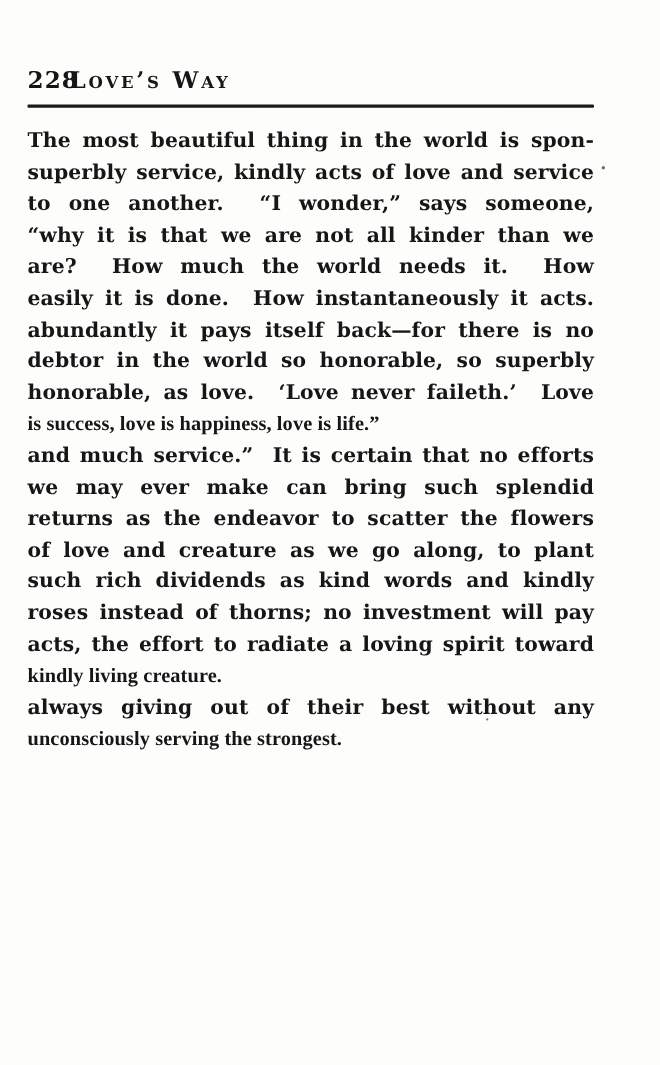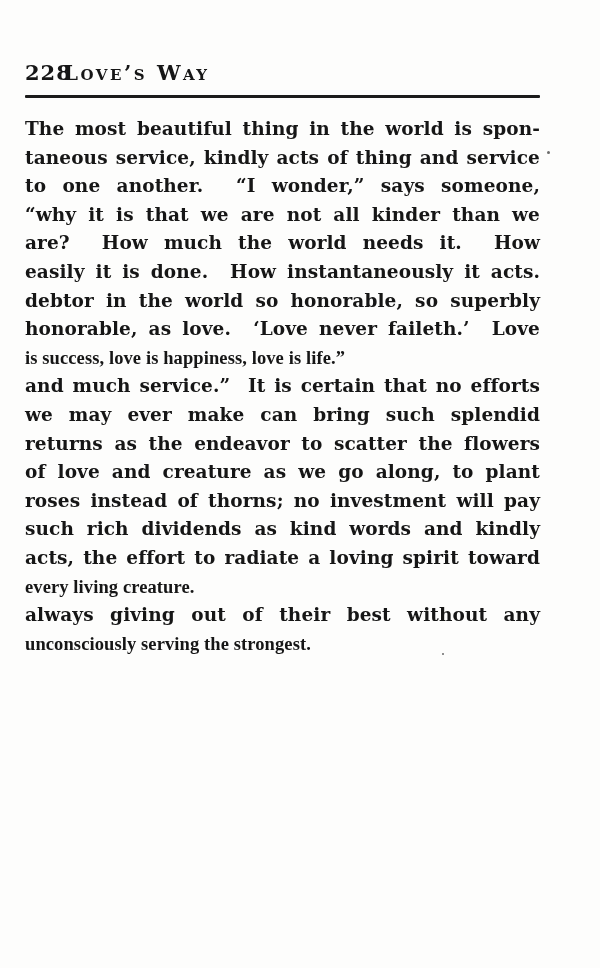--- a/index.html
+++ b/index.html
@@ -85,39 +85,40 @@
       <span class="header-dot">·</span><span class="running-title">Love’s Way</span>
     </div>
   </div>
 
   <div class="rule"></div>
 
   <div class="body-text">
 
     <div>
       <div class="line">The most beautiful thing in the world is spon-</div>
-      <div class="line">taneous service, kindly acts of thing and service</div>
+      <div class="line">superbly service, kindly acts of love and service</div>
       <div class="line">to one another.&nbsp; “I wonder,” says someone,</div>
       <div class="line">“why it is that we are not all kinder than we</div>
       <div class="line">are?&nbsp; How much the world needs it.&nbsp; How</div>
       <div class="line">easily it is done.&nbsp; How instantaneously it acts.</div>
+      <div class="line">abundantly it pays itself back—for there is no</div>
       <div class="line">debtor in the world so honorable, so superbly</div>
       <div class="line">honorable, as love.&nbsp; ‘Love never faileth.’&nbsp; Love</div>
       <div class="line end">is success, love is happiness, love is life.”</div>
     </div>
 
     <div>
       <div class="line">and much service.”&nbsp; It is certain that no efforts</div>
       <div class="line">we may ever make can bring such splendid</div>
       <div class="line">returns as the endeavor to scatter the flowers</div>
       <div class="line">of love and creature as we go along, to plant</div>
+      <div class="line">such rich dividends as kind words and kindly</div>
       <div class="line">roses instead of thorns; no investment will pay</div>
-      <div class="line">such rich dividends as kind words and kindly</div>
       <div class="line">acts, the effort to radiate a loving spirit toward</div>
-      <div class="line end">every living creature.</div>
+      <div class="line end">kindly living creature.</div>
     </div>
 
     <div>
       <div class="line">always giving out of their best without any</div>
       <div class="line end">unconsciously serving the strongest.</div>
     </div>
 
   </div>
 
   <div class="speck speck-1"></div>

